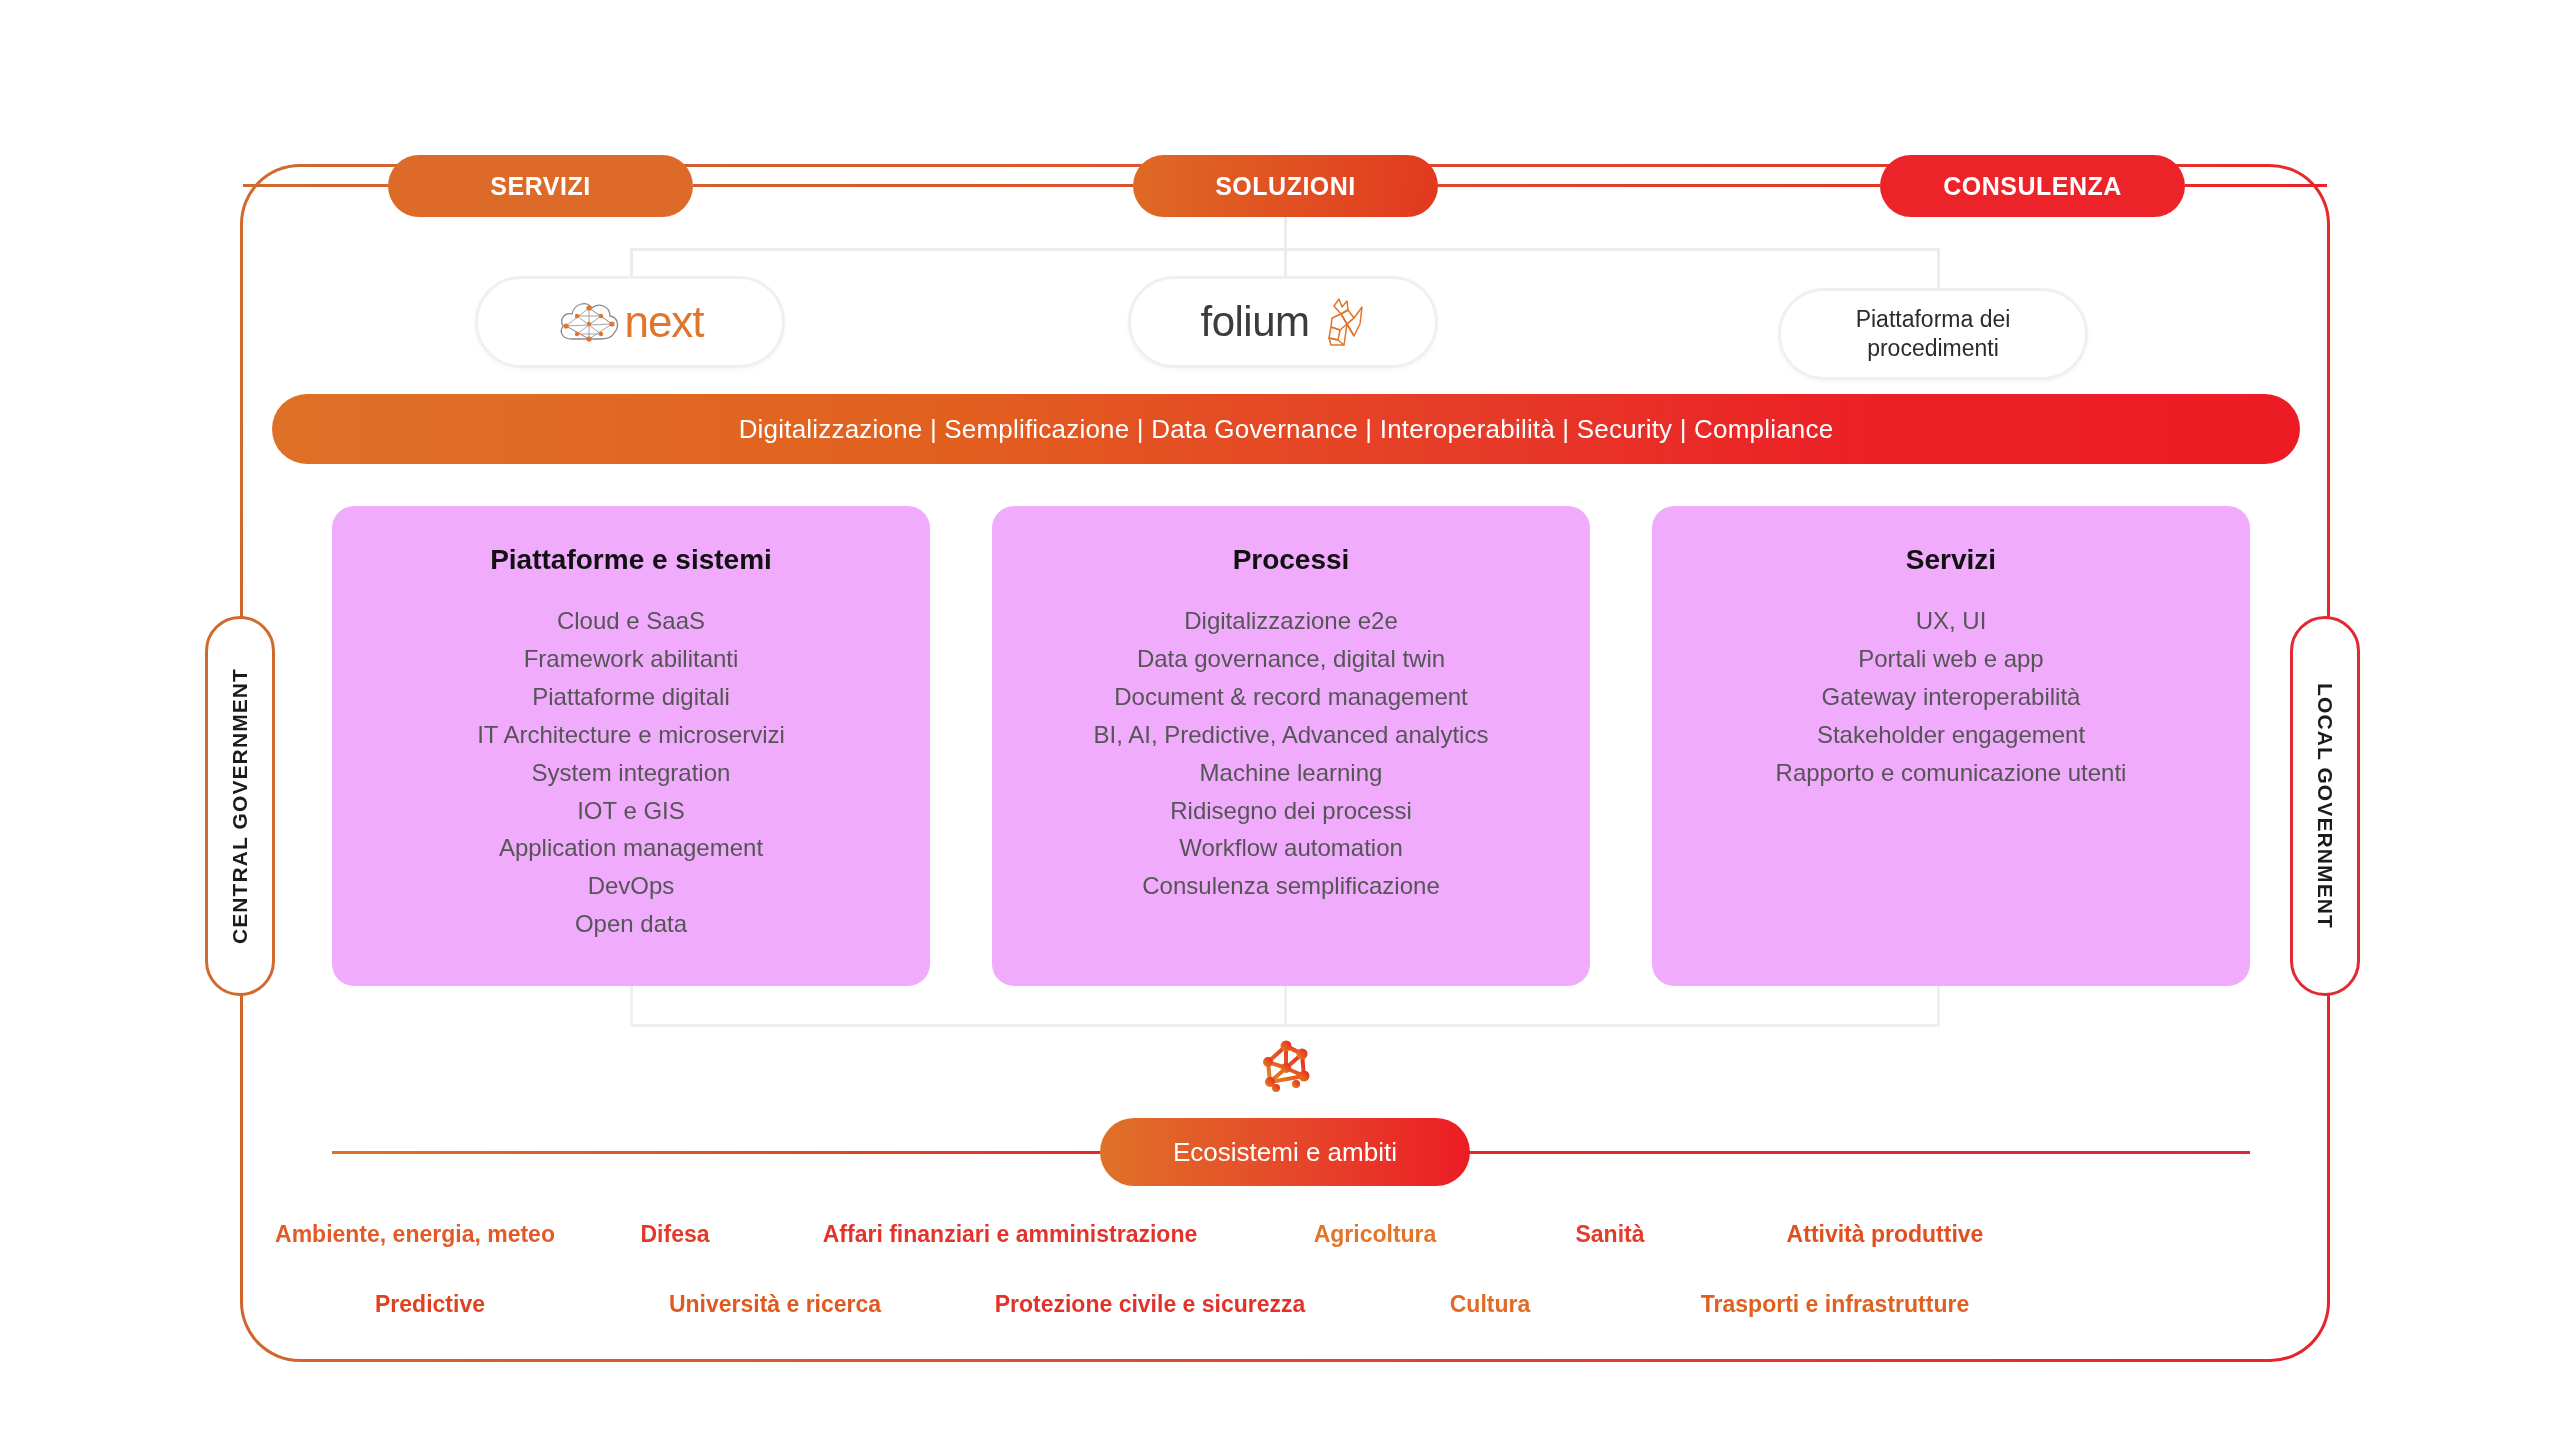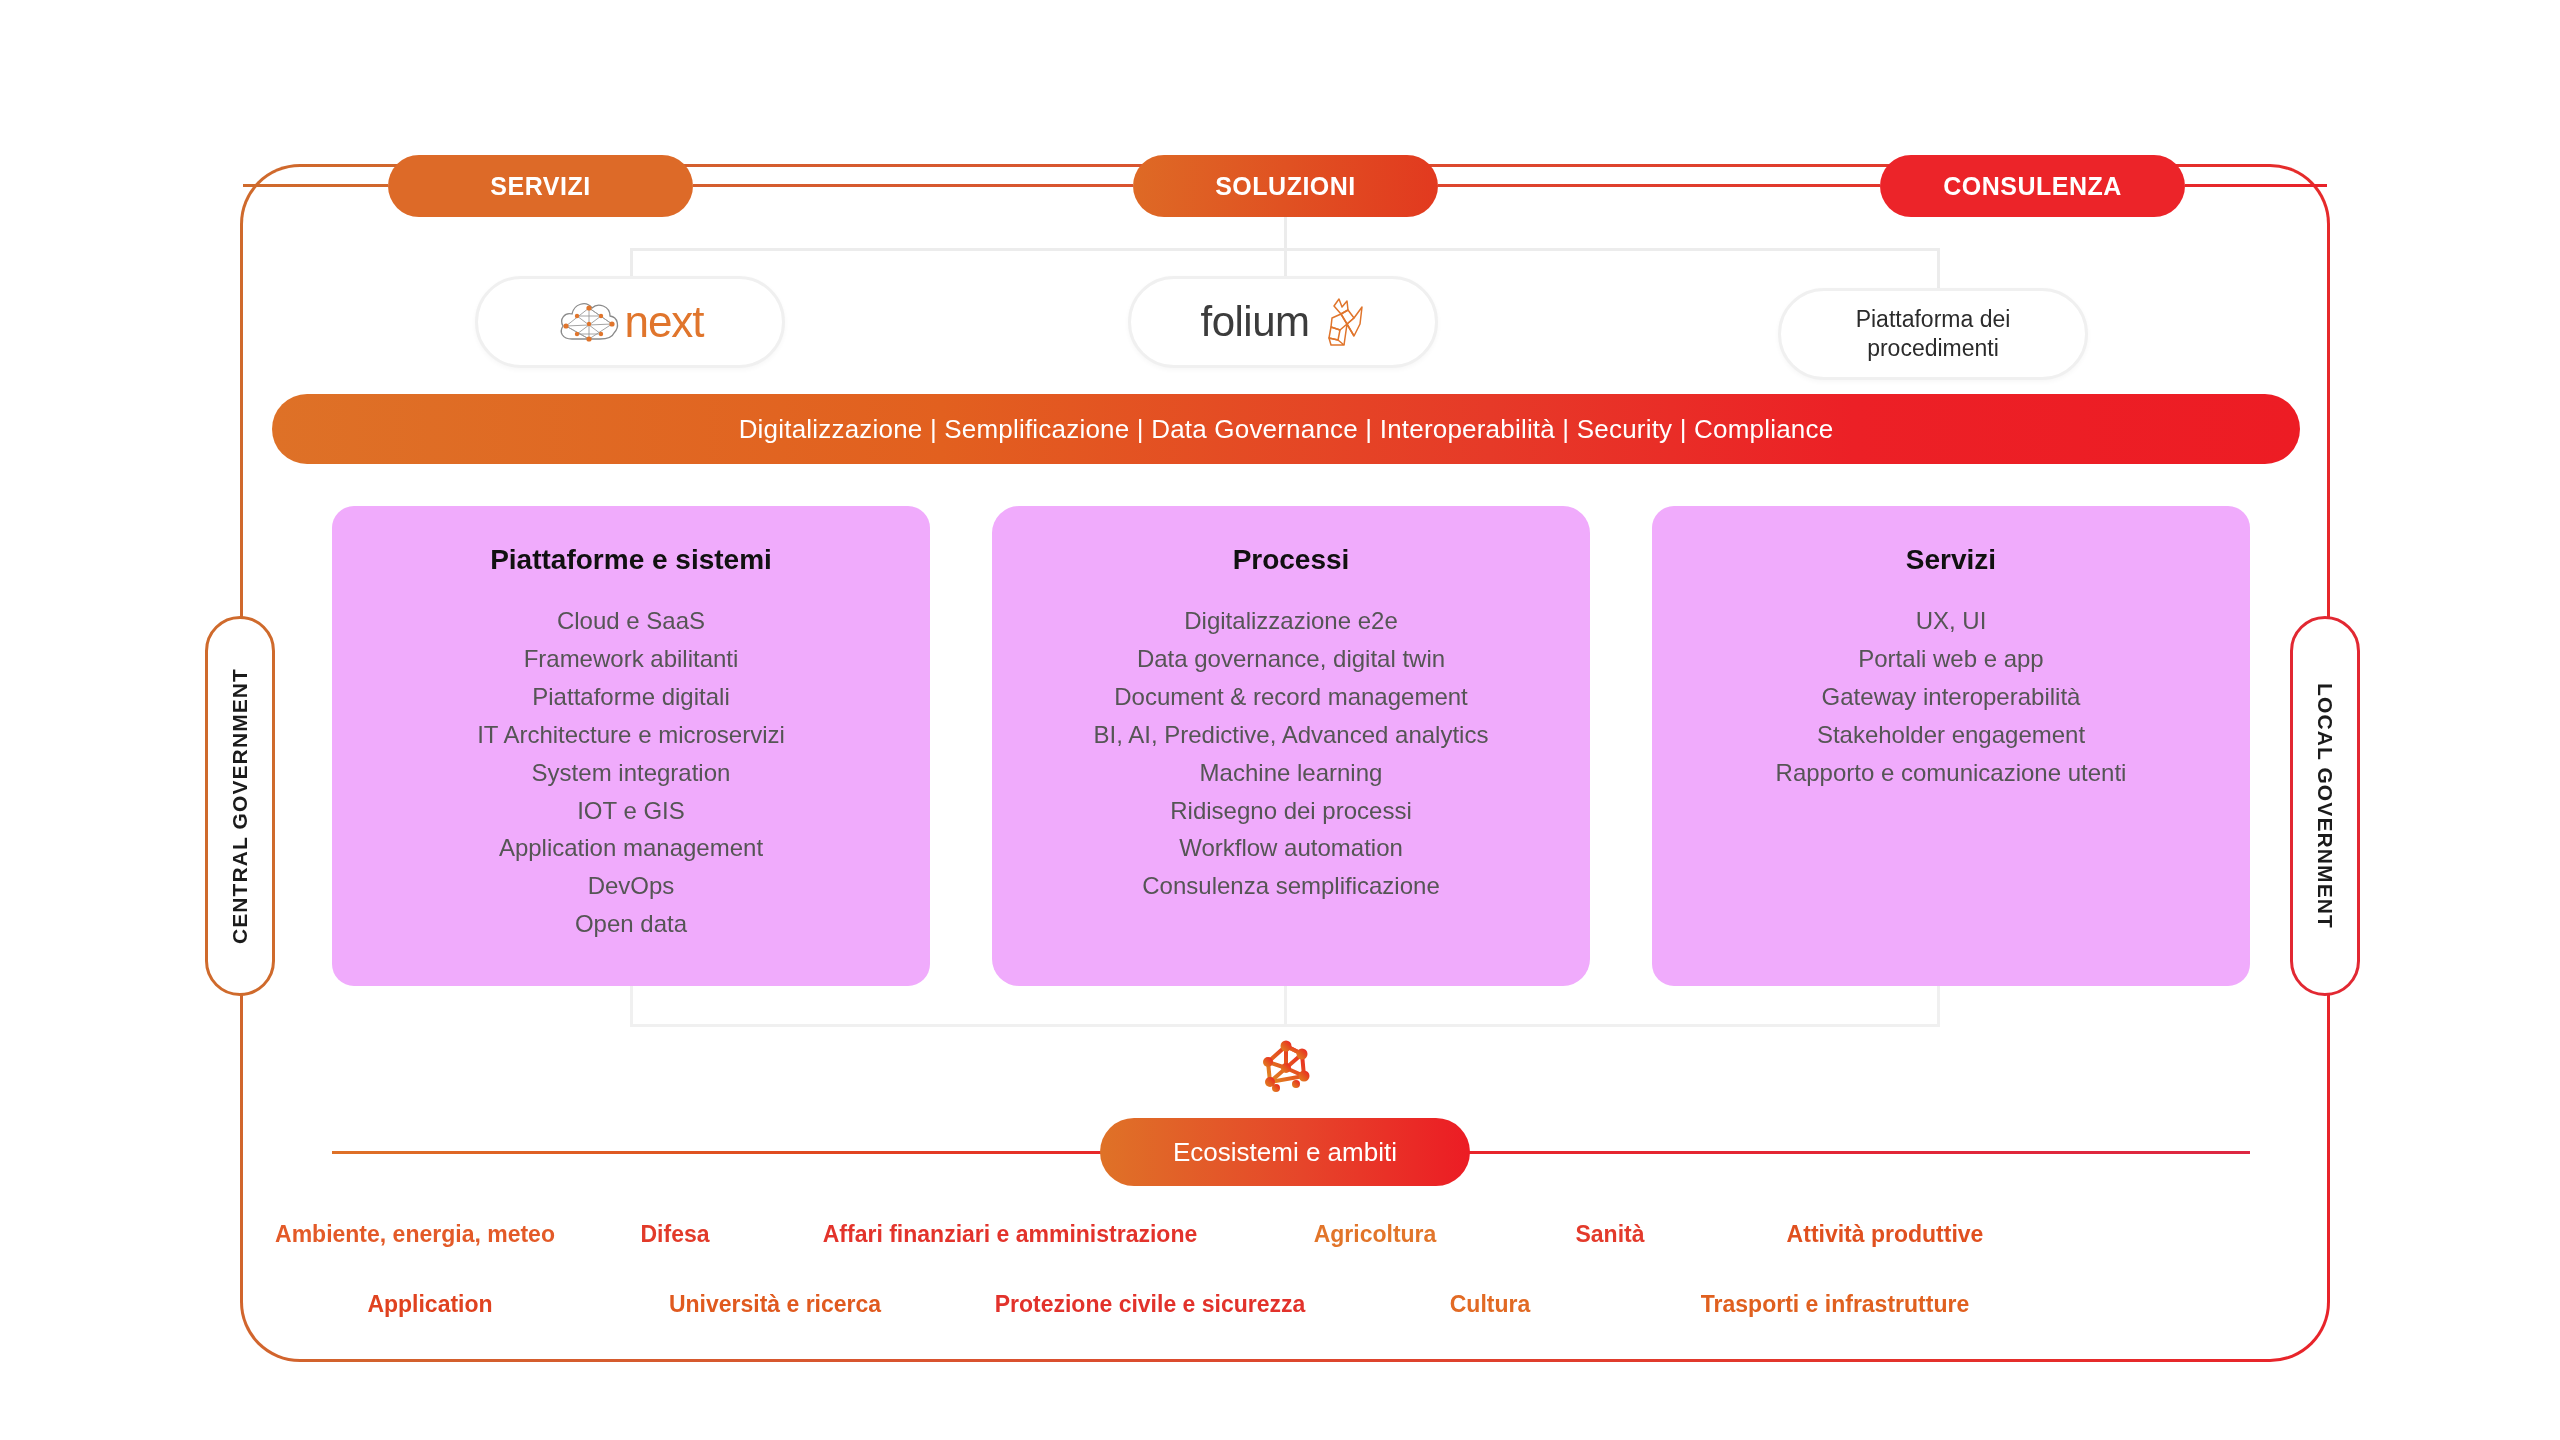--- a/index.html
+++ b/index.html
@@ -93,21 +93,21 @@
 
   
   .panel {
     position: absolute; z-index: 4;
     top: 470px; height: 480px;
     background: #f0abfc;
     border-radius: 22px;
     padding-top: 38px;
   }
   #panel-0 { left: 332px;  width: 598px; }
-  #panel-1 { left: 992px;  width: 598px; border-radius: 27px; }
+  #panel-1 { left: 992px;  width: 598px; }
   #panel-2 { left: 1652px; width: 598px; }
   .panel-title {
     text-align: center; font-size: 28px; font-weight: 700; color: #111;
     margin-bottom: 26px;
   }
   .panel-item {
     text-align: center; font-size: 24px; color: #555; line-height: 1.58;
     font-weight: 400;
   }
 
@@ -316,21 +316,21 @@
   <div class="tag-row" id="tag-row-0">
     <div class="tag" style="width:330px;color:#e35a28">Ambiente, energia, meteo</div>
     <div class="tag" style="width:190px;color:#e23a29">Difesa</div>
     <div class="tag" style="width:480px;color:#e3332b">Affari finanziari e amministrazione</div>
     <div class="tag" style="width:250px;color:#e2752a">Agricoltura</div>
     <div class="tag" style="width:220px;color:#e33a2b">Sanità</div>
     <div class="tag" style="width:330px;color:#e0501f">Attività produttive</div>
   </div>
 
   <div class="tag-row" id="tag-row-1">
-    <div class="tag" style="width:360px;color:#e0421f">Application</div>
+    <div class="tag" style="width:360px;color:#e0421f">Predictive</div>
     <div class="tag" style="width:330px;color:#e05a1f">Università e ricerca</div>
     <div class="tag" style="width:420px;color:#e2322b">Protezione civile e sicurezza</div>
     <div class="tag" style="width:260px;color:#e26a24">Cultura</div>
     <div class="tag" style="width:430px;color:#e0601f">Trasporti e infrastrutture</div>
   </div>
 
   <div class="side-cap" id="side-left">
     <span class="side-label">CENTRAL GOVERNMENT</span>
   </div>
   <div class="side-cap" id="side-right">

